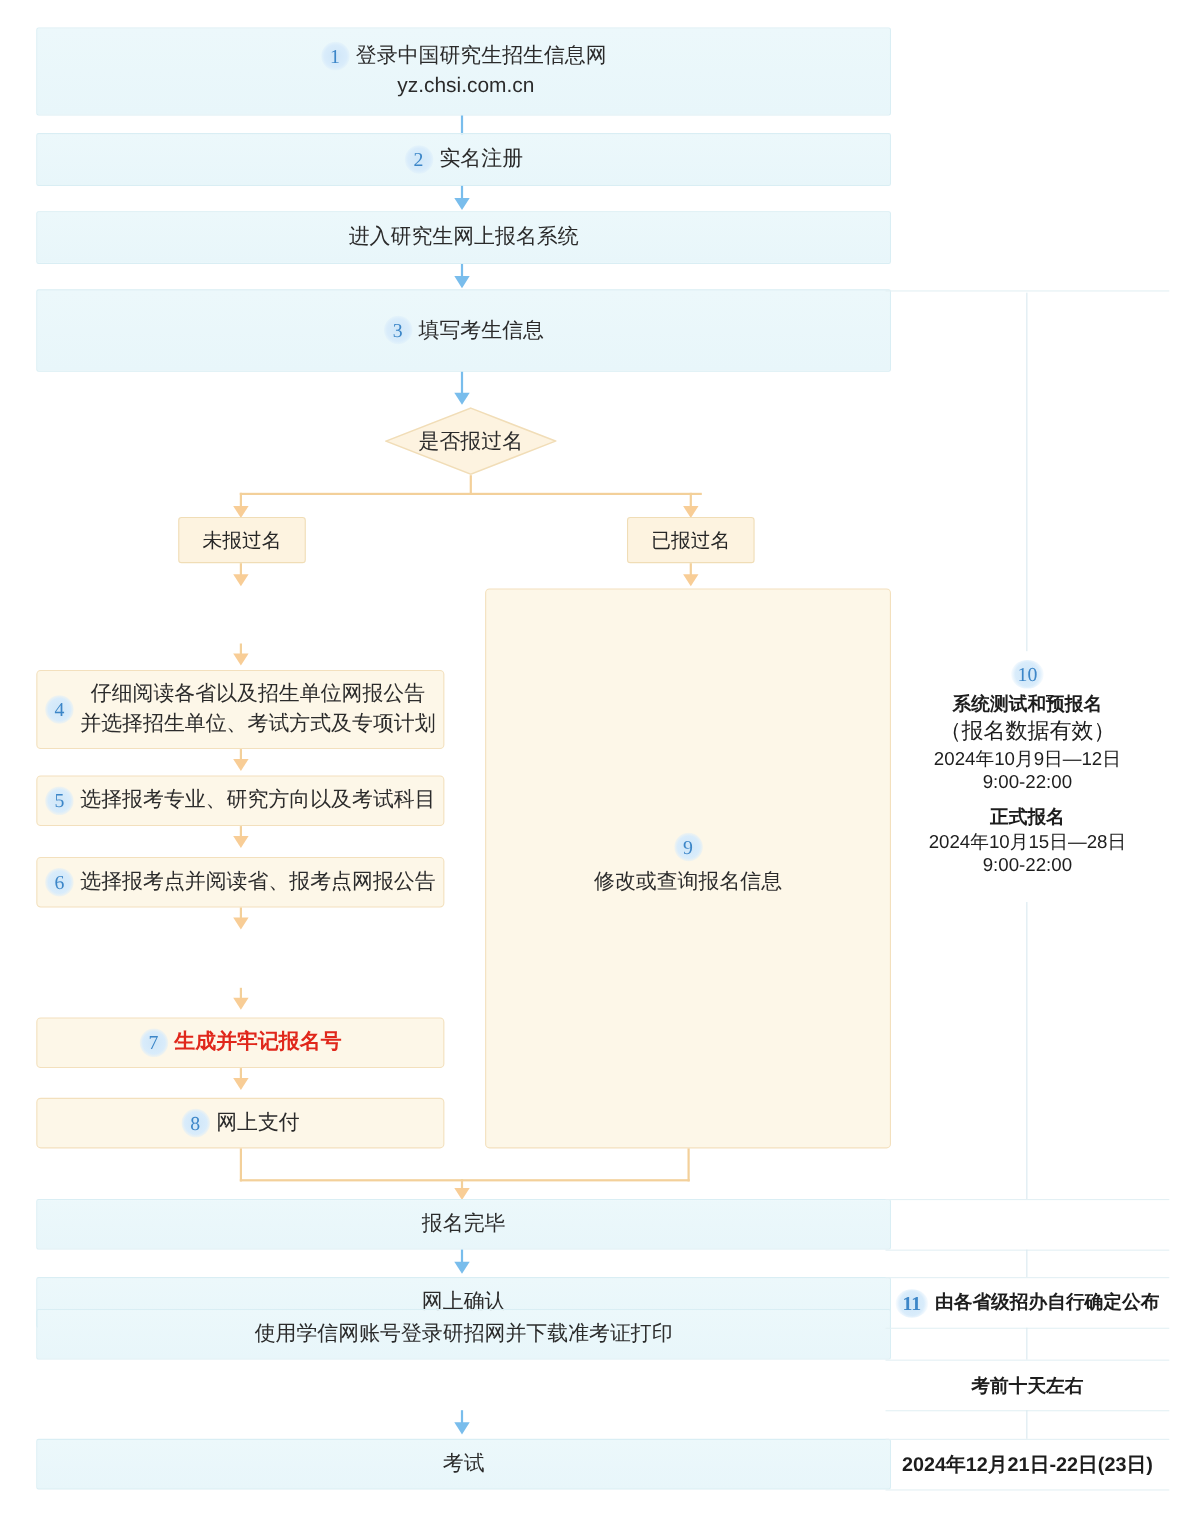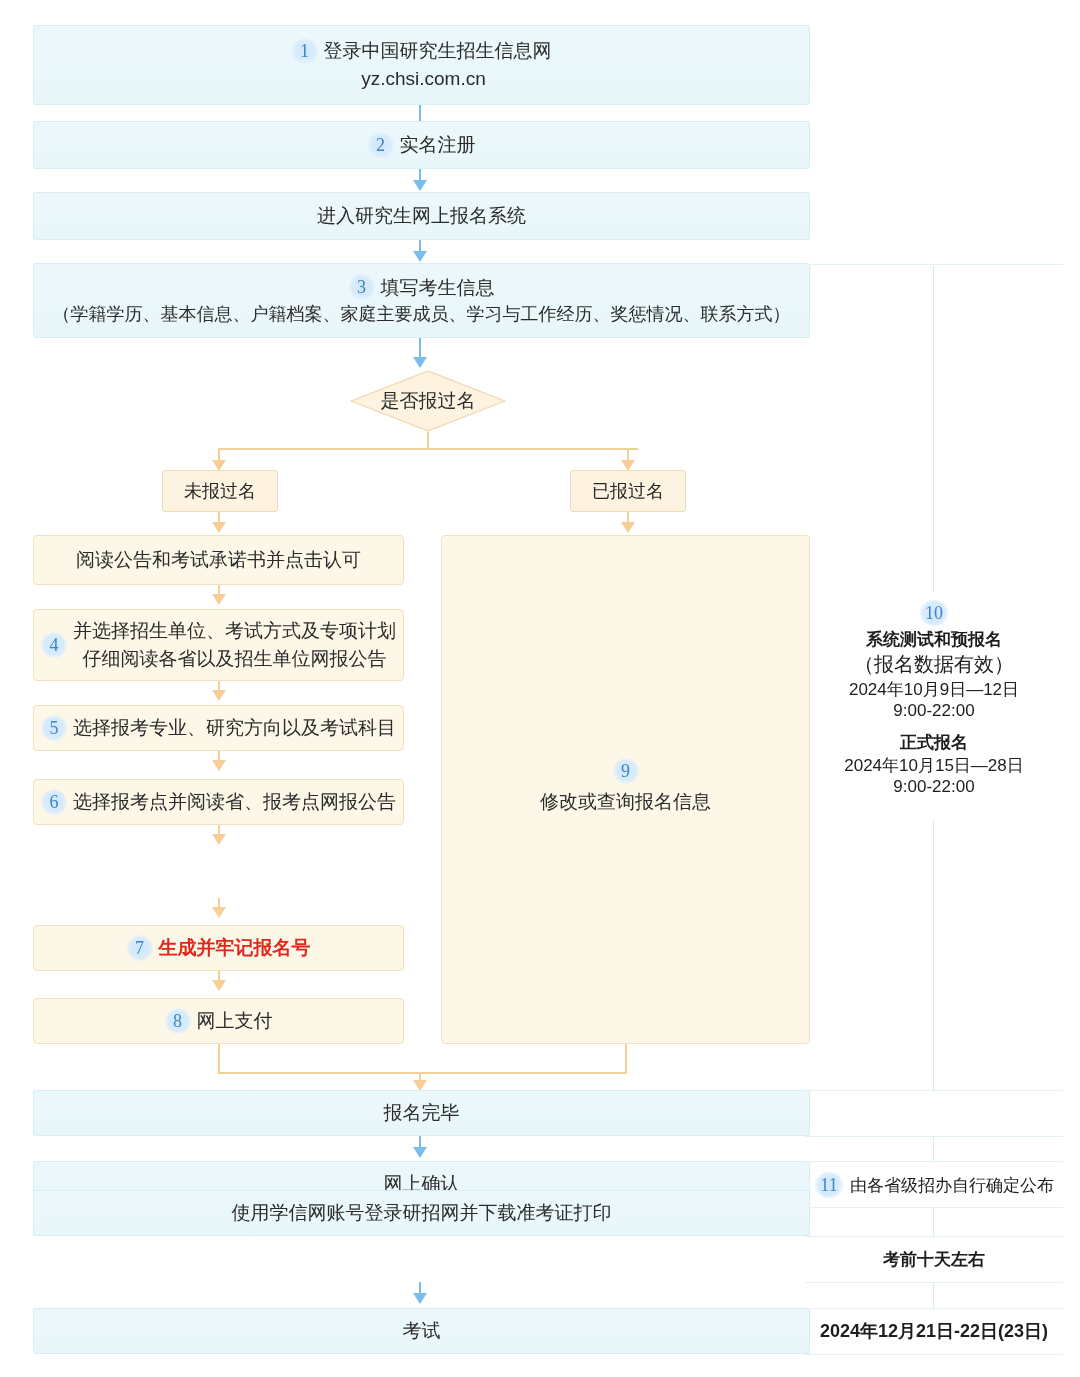--- a/index.html
+++ b/index.html
@@ -131,22 +131,22 @@
     text-align:center;
     font-size:17px;
     color:#1d1d1d;
   }
   .tl-cell .line{display:block;}
   .tl-title{font-weight:bold;font-size:17px;}
   .tl-sub{font-size:20px;}
   .tl-date{font-size:17px;}
   .tl-bold{font-weight:bold;font-size:17px;}
   .tl-row-inline{
-    display:flex;align-items:center;justify-content:center;
-    font-size:17px;font-weight:normal;
+    display:flex;justify-content:center;
+    font-size:17px;font-weight:bold;
   }
 </style>
 </head>
 <body>
 
 <div id="page">
 
   <div class="node blue-box" style="left:33px;top:25px;width:777px;height:80px;">
     <div class="txt">
       <div class="row-inline">
@@ -176,21 +176,20 @@
 
   <div class="vline blue-line" style="left:419px;top:240px;height:14px;"></div>
   <div class="arrow-down blue-arrow" style="left:413px;top:251px;"></div>
 
   <div class="node blue-box" style="left:33px;top:263px;width:777px;height:75px;">
     <div class="txt">
       <div class="row-inline">
         <span class="badge">3</span>
         <span>填写考生信息</span>
       </div>
-      <div style="font-size:18px;">（学籍学历、基本信息、户籍档案、家庭主要成员、学习与工作经历、奖惩情况、联系方式）</div>
     </div>
   </div>
 
   <div class="vline blue-line" style="left:419px;top:338px;height:22px;"></div>
   <div class="arrow-down blue-arrow" style="left:413px;top:357px;"></div>
 
   <div class="diamond-wrap" style="left:350px;top:370px;width:156px;height:62px;">
     <svg class="diamond-shape" viewBox="0 0 156 62" preserveAspectRatio="none">
       <polygon points="78,1 155,31 78,61 1,31" fill="#fdf3e0" stroke="#f1ddb7" stroke-width="1.4"></polygon>
     </svg>
@@ -209,32 +208,29 @@
   </div>
   <div class="node small-orange" style="left:570px;top:470px;width:116px;height:42px;">
     <span class="txt">已报过名</span>
   </div>
 
   <div class="vline org-line" style="left:218px;top:512px;height:13px;"></div>
   <div class="arrow-down org-arrow" style="left:212px;top:522px;"></div>
   <div class="vline org-line" style="left:627px;top:512px;height:13px;"></div>
   <div class="arrow-down org-arrow" style="left:621px;top:522px;"></div>
 
-  <div class="node orange-box pale" style="left:33px;top:535px;width:371px;height:50px;">
-    <span class="txt">阅读公告和考试承诺书并点击认可</span>
-  </div>
   <div class="vline org-line" style="left:218px;top:585px;height:12px;"></div>
   <div class="arrow-down org-arrow" style="left:212px;top:594px;"></div>
 
   <div class="node orange-box pale" style="left:33px;top:609px;width:371px;height:72px;">
     <div class="row-inline">
       <span class="badge">4</span>
       <span class="txt">
+        <span style="display:block;">仔细阅读各省以及招生单位网报公告</span>
         <span style="display:block;">并选择招生单位、考试方式及专项计划</span>
-        <span style="display:block;">仔细阅读各省以及招生单位网报公告</span>
       </span>
     </div>
   </div>
   <div class="vline org-line" style="left:218px;top:681px;height:12px;"></div>
   <div class="arrow-down org-arrow" style="left:212px;top:690px;"></div>
 
   <div class="node orange-box pale" style="left:33px;top:705px;width:371px;height:46px;">
     <div class="row-inline">
       <span class="badge">5</span>
       <span>选择报考专业、研究方向以及考试科目</span>

